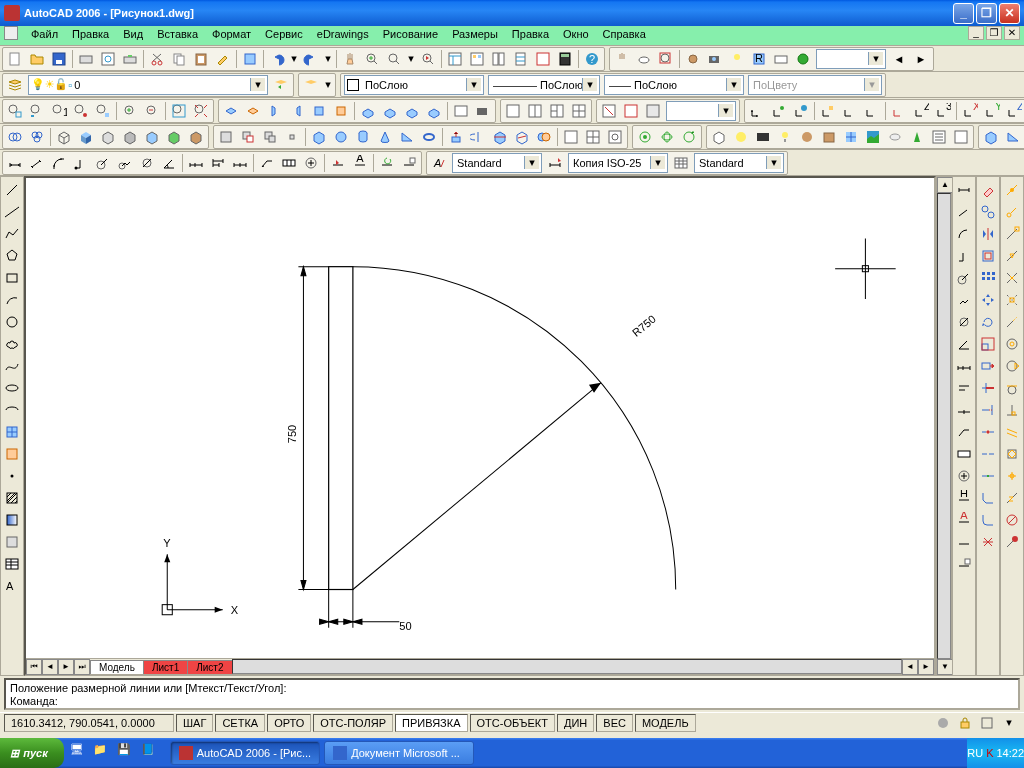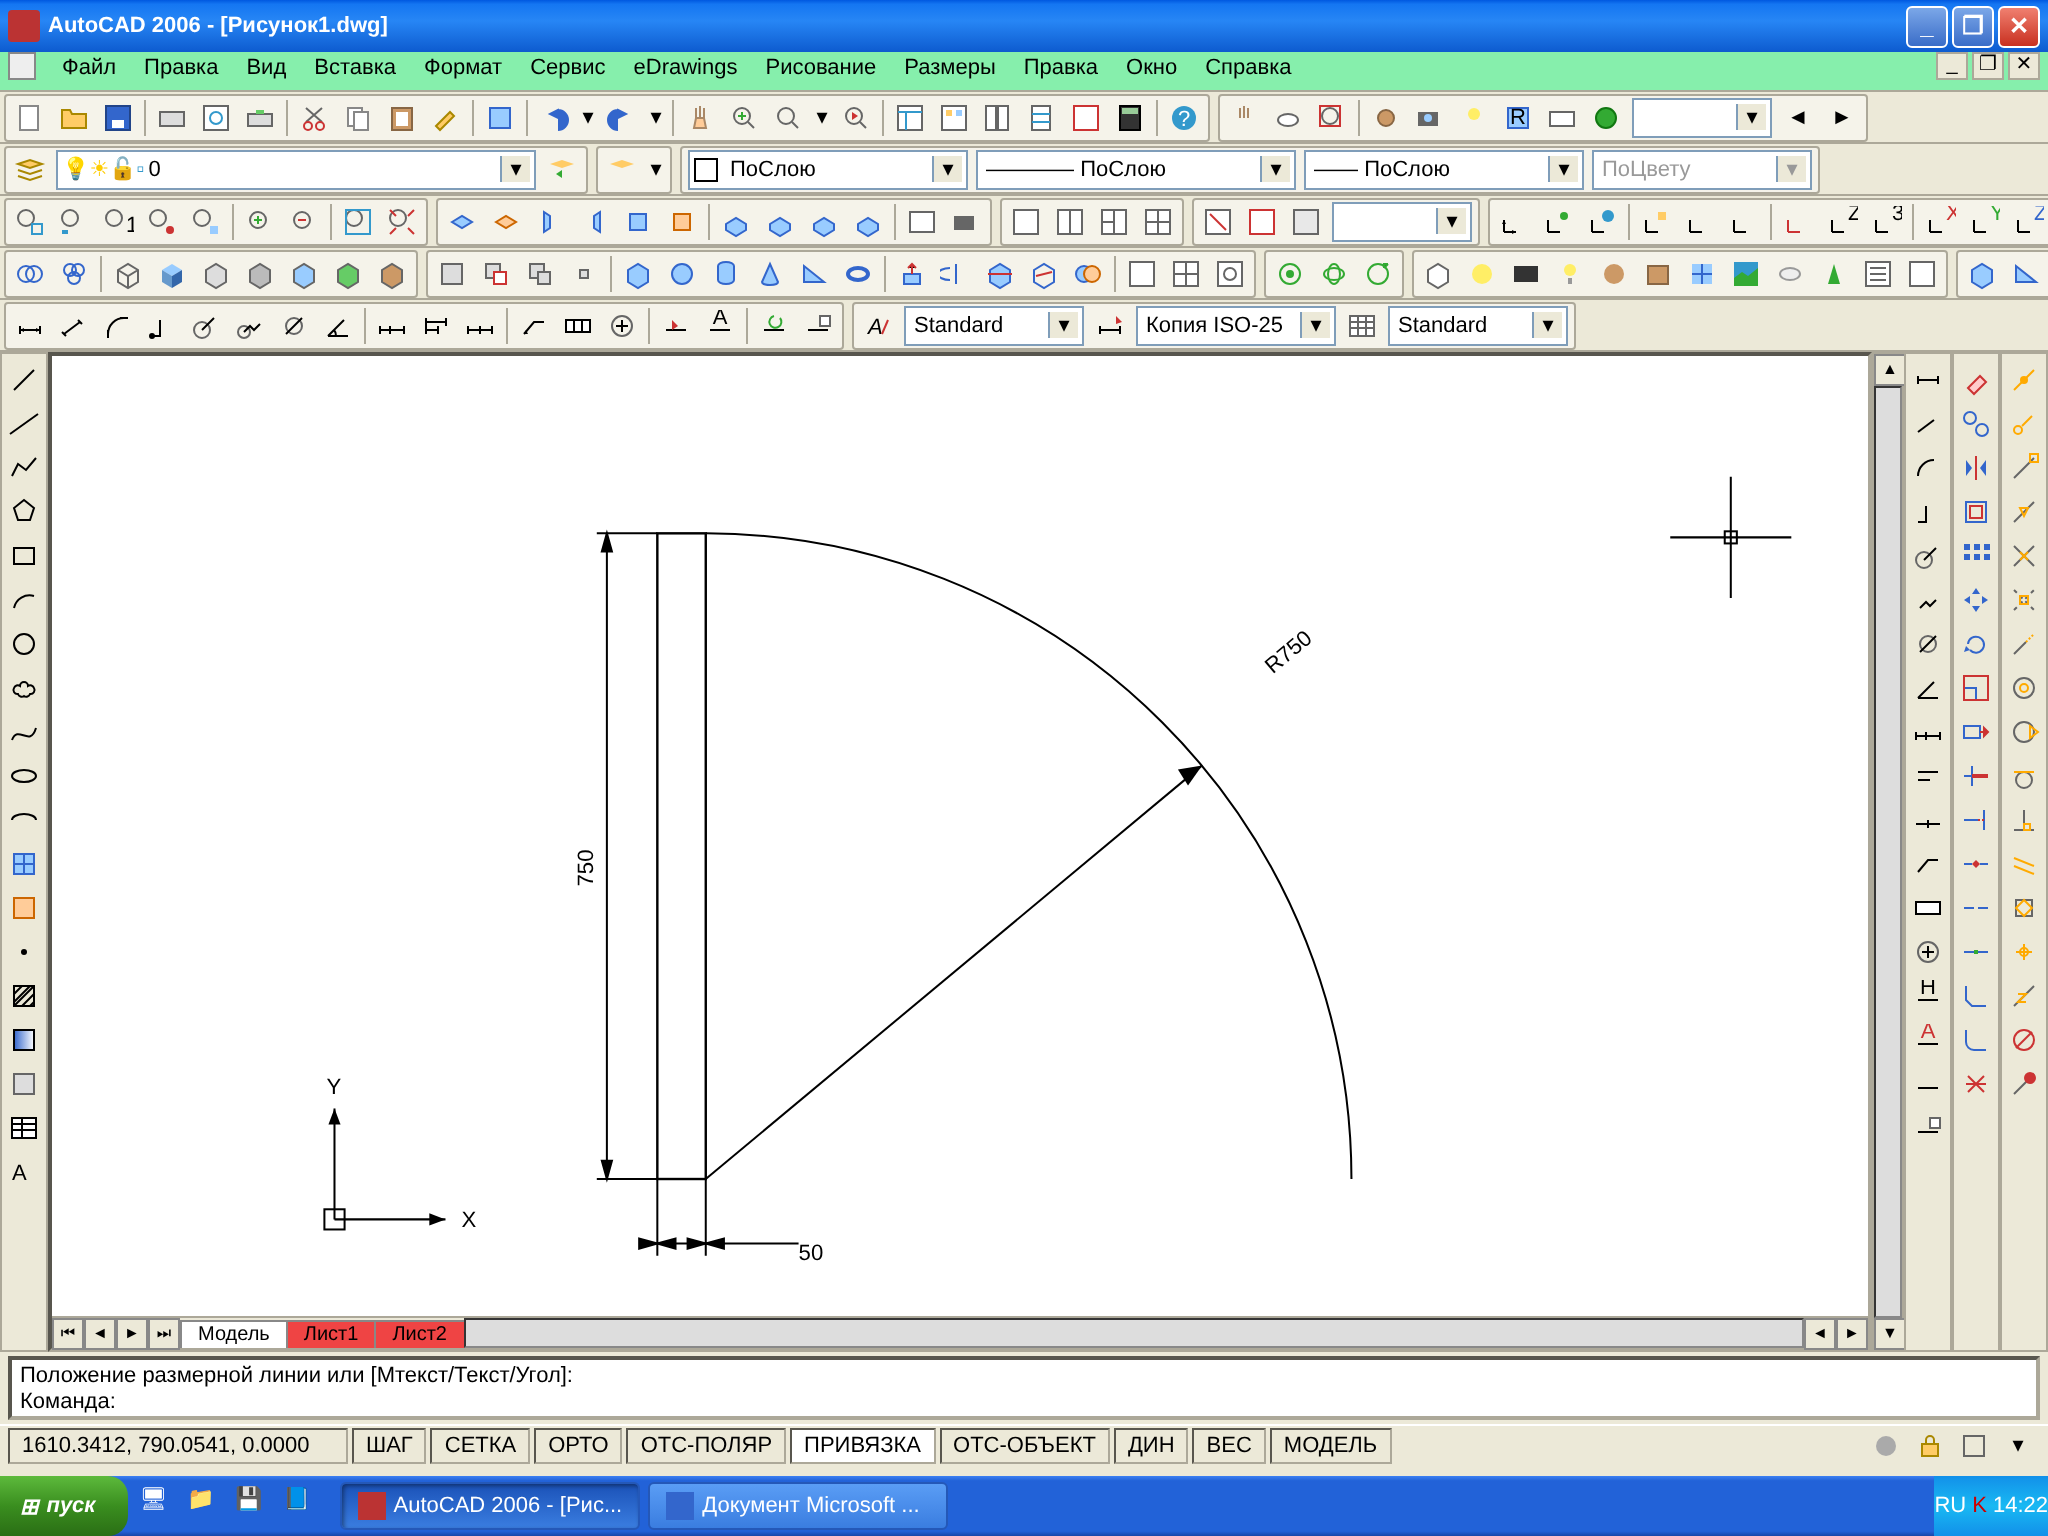--- a/index.html
+++ b/index.html
@@ -340,29 +340,29 @@
         </svg>
       </div>
     <div class="tbdrop">▾</div>
   </div>
   <div class="tbgroup">
     <div class="combo" style="width:140px">
         <div class="sw" style="background:#fff"></div>
         <div class="val">ПоСлою</div>
         <div class="arr">▾</div>
       </div>
-    <div class="combo" style="width:160px">
+    <div class="combo" style="width:112px">
         <div class="val">———— <span>ПоСлою</span></div>
         <div class="arr">▾</div>
       </div>
     <div class="combo" style="width:140px">
         <div class="val">—— <span>ПоСлою</span></div>
         <div class="arr">▾</div>
       </div>
-    <div class="combo" style="width:110px;color:#999">
+    <div class="combo" style="width:134px;color:#999">
         <div class="val">ПоЦвету</div>
         <div class="arr">▾</div>
       </div>
   </div>
 </div>
 
 <div class="tbrow">
   <div class="tbgroup">
     <div class="tbbtn">
         <svg viewBox="0 0 16 16">

